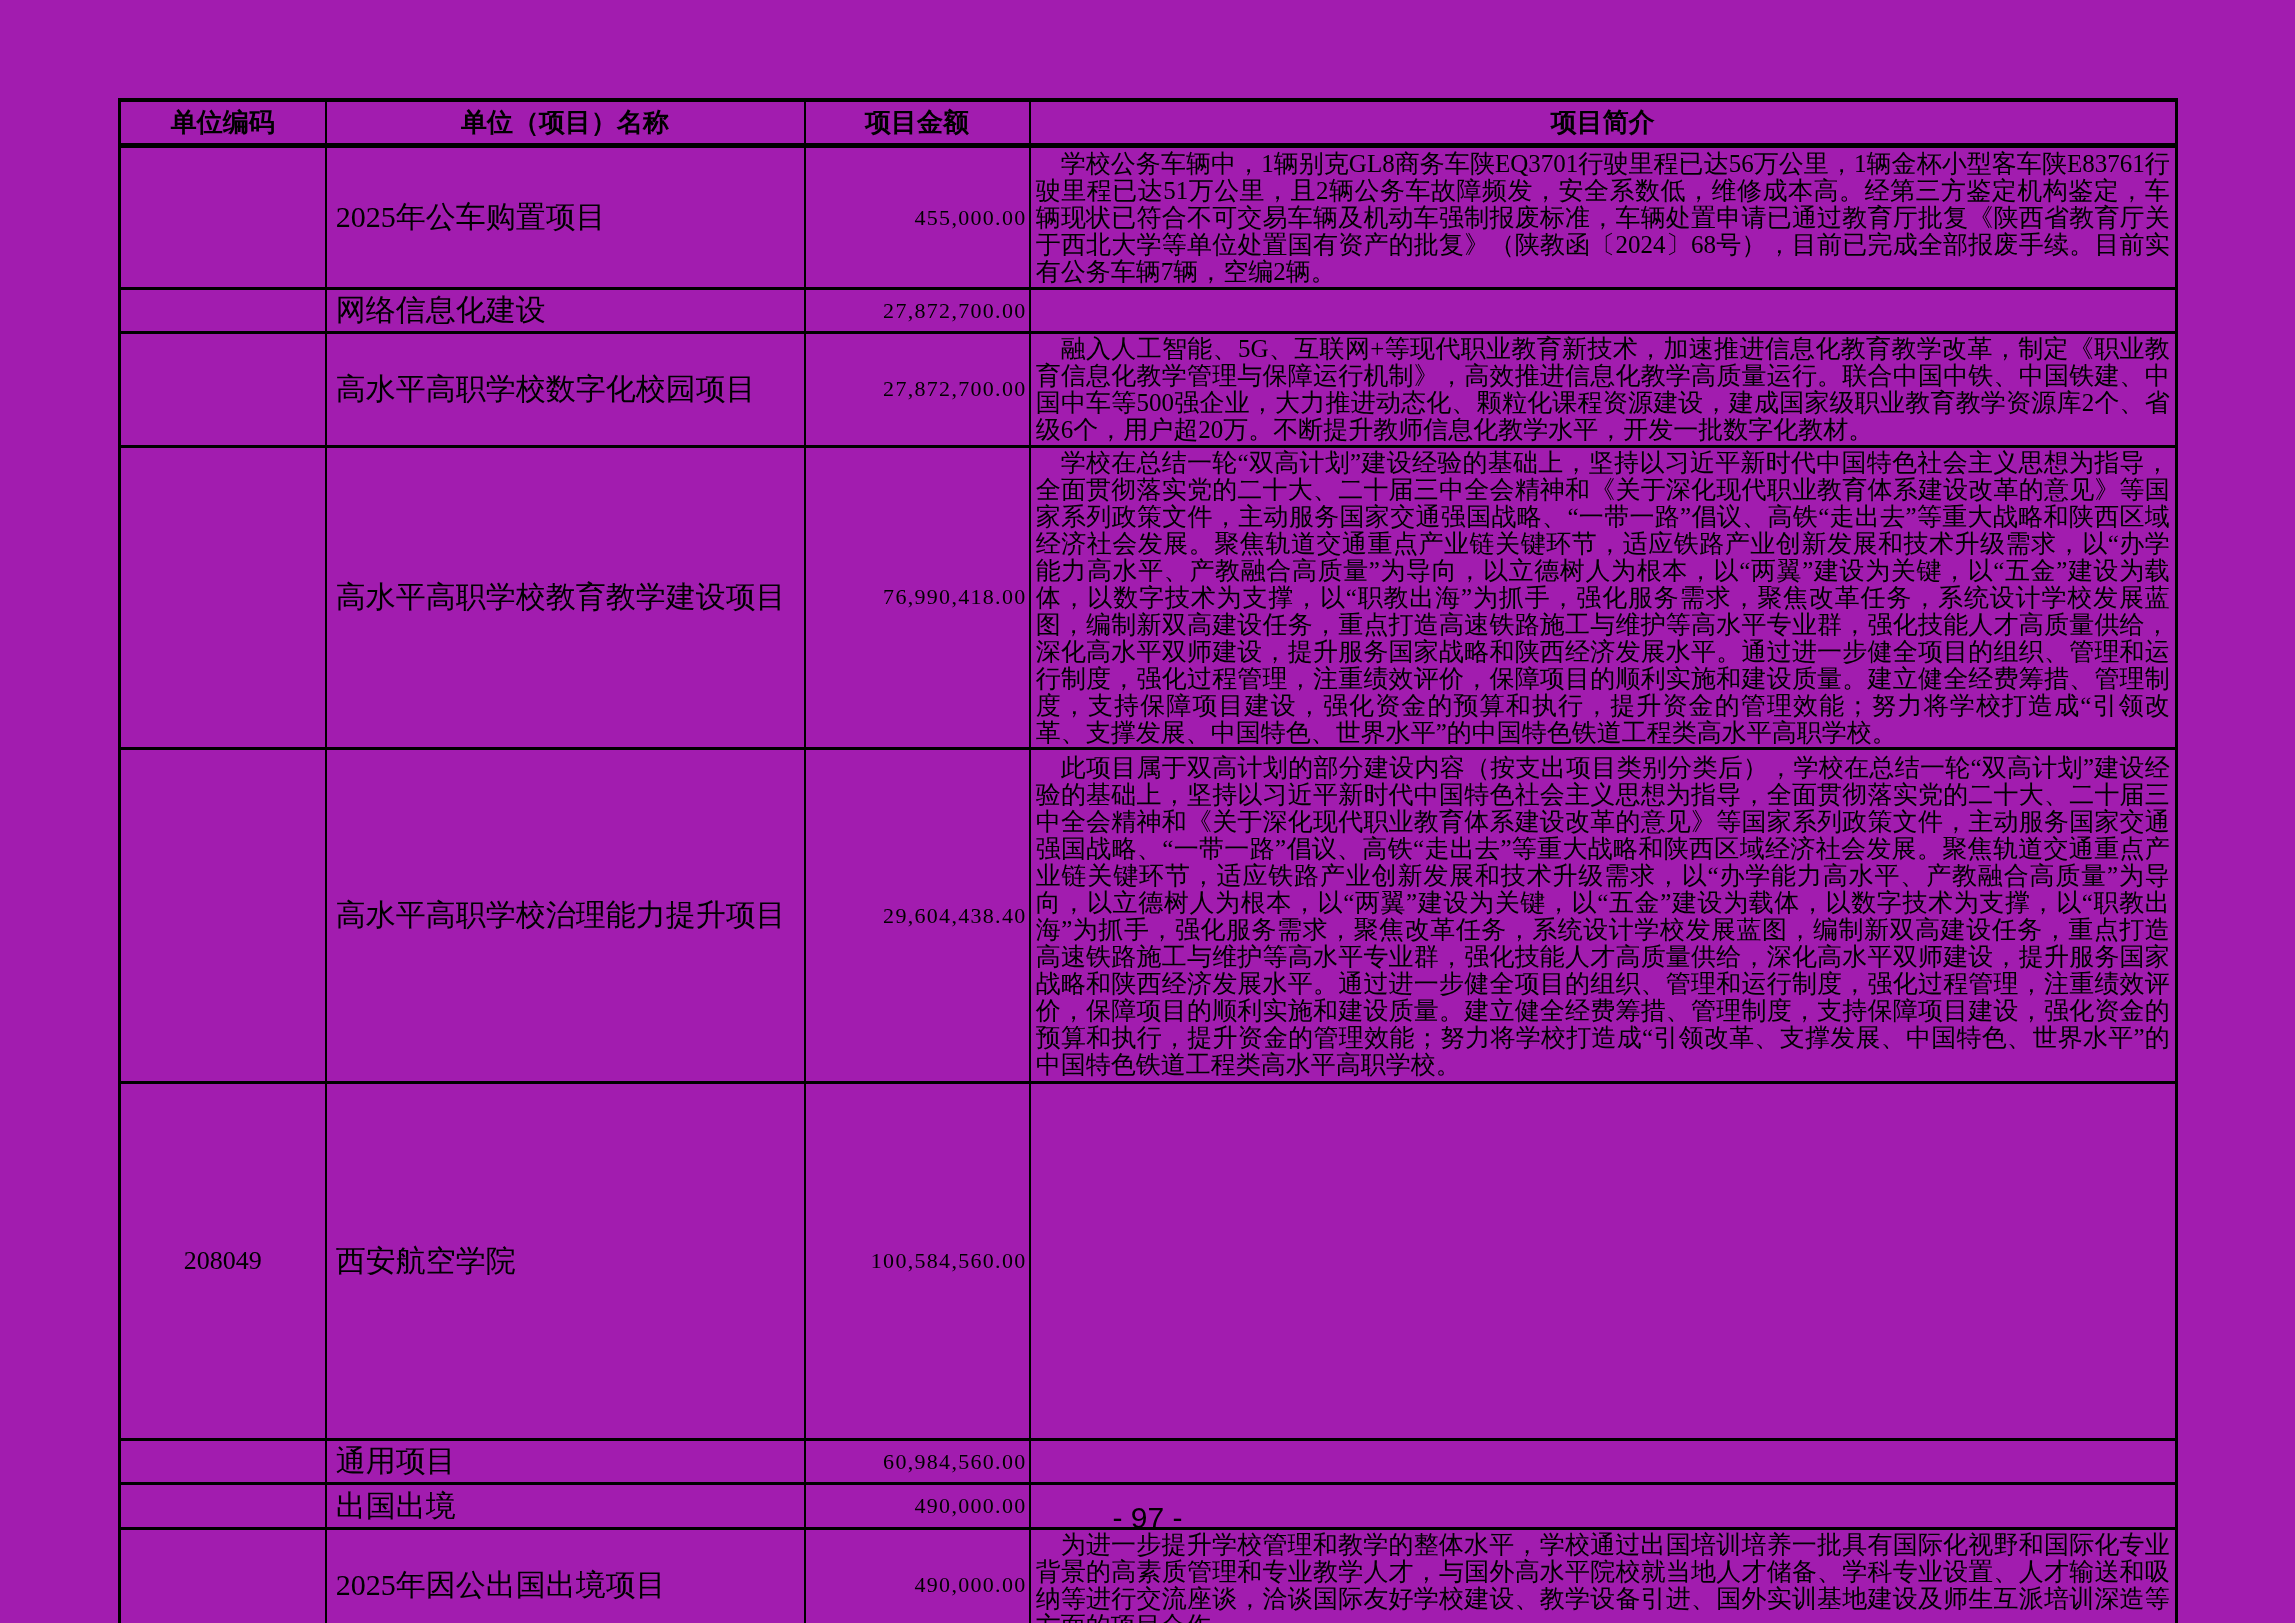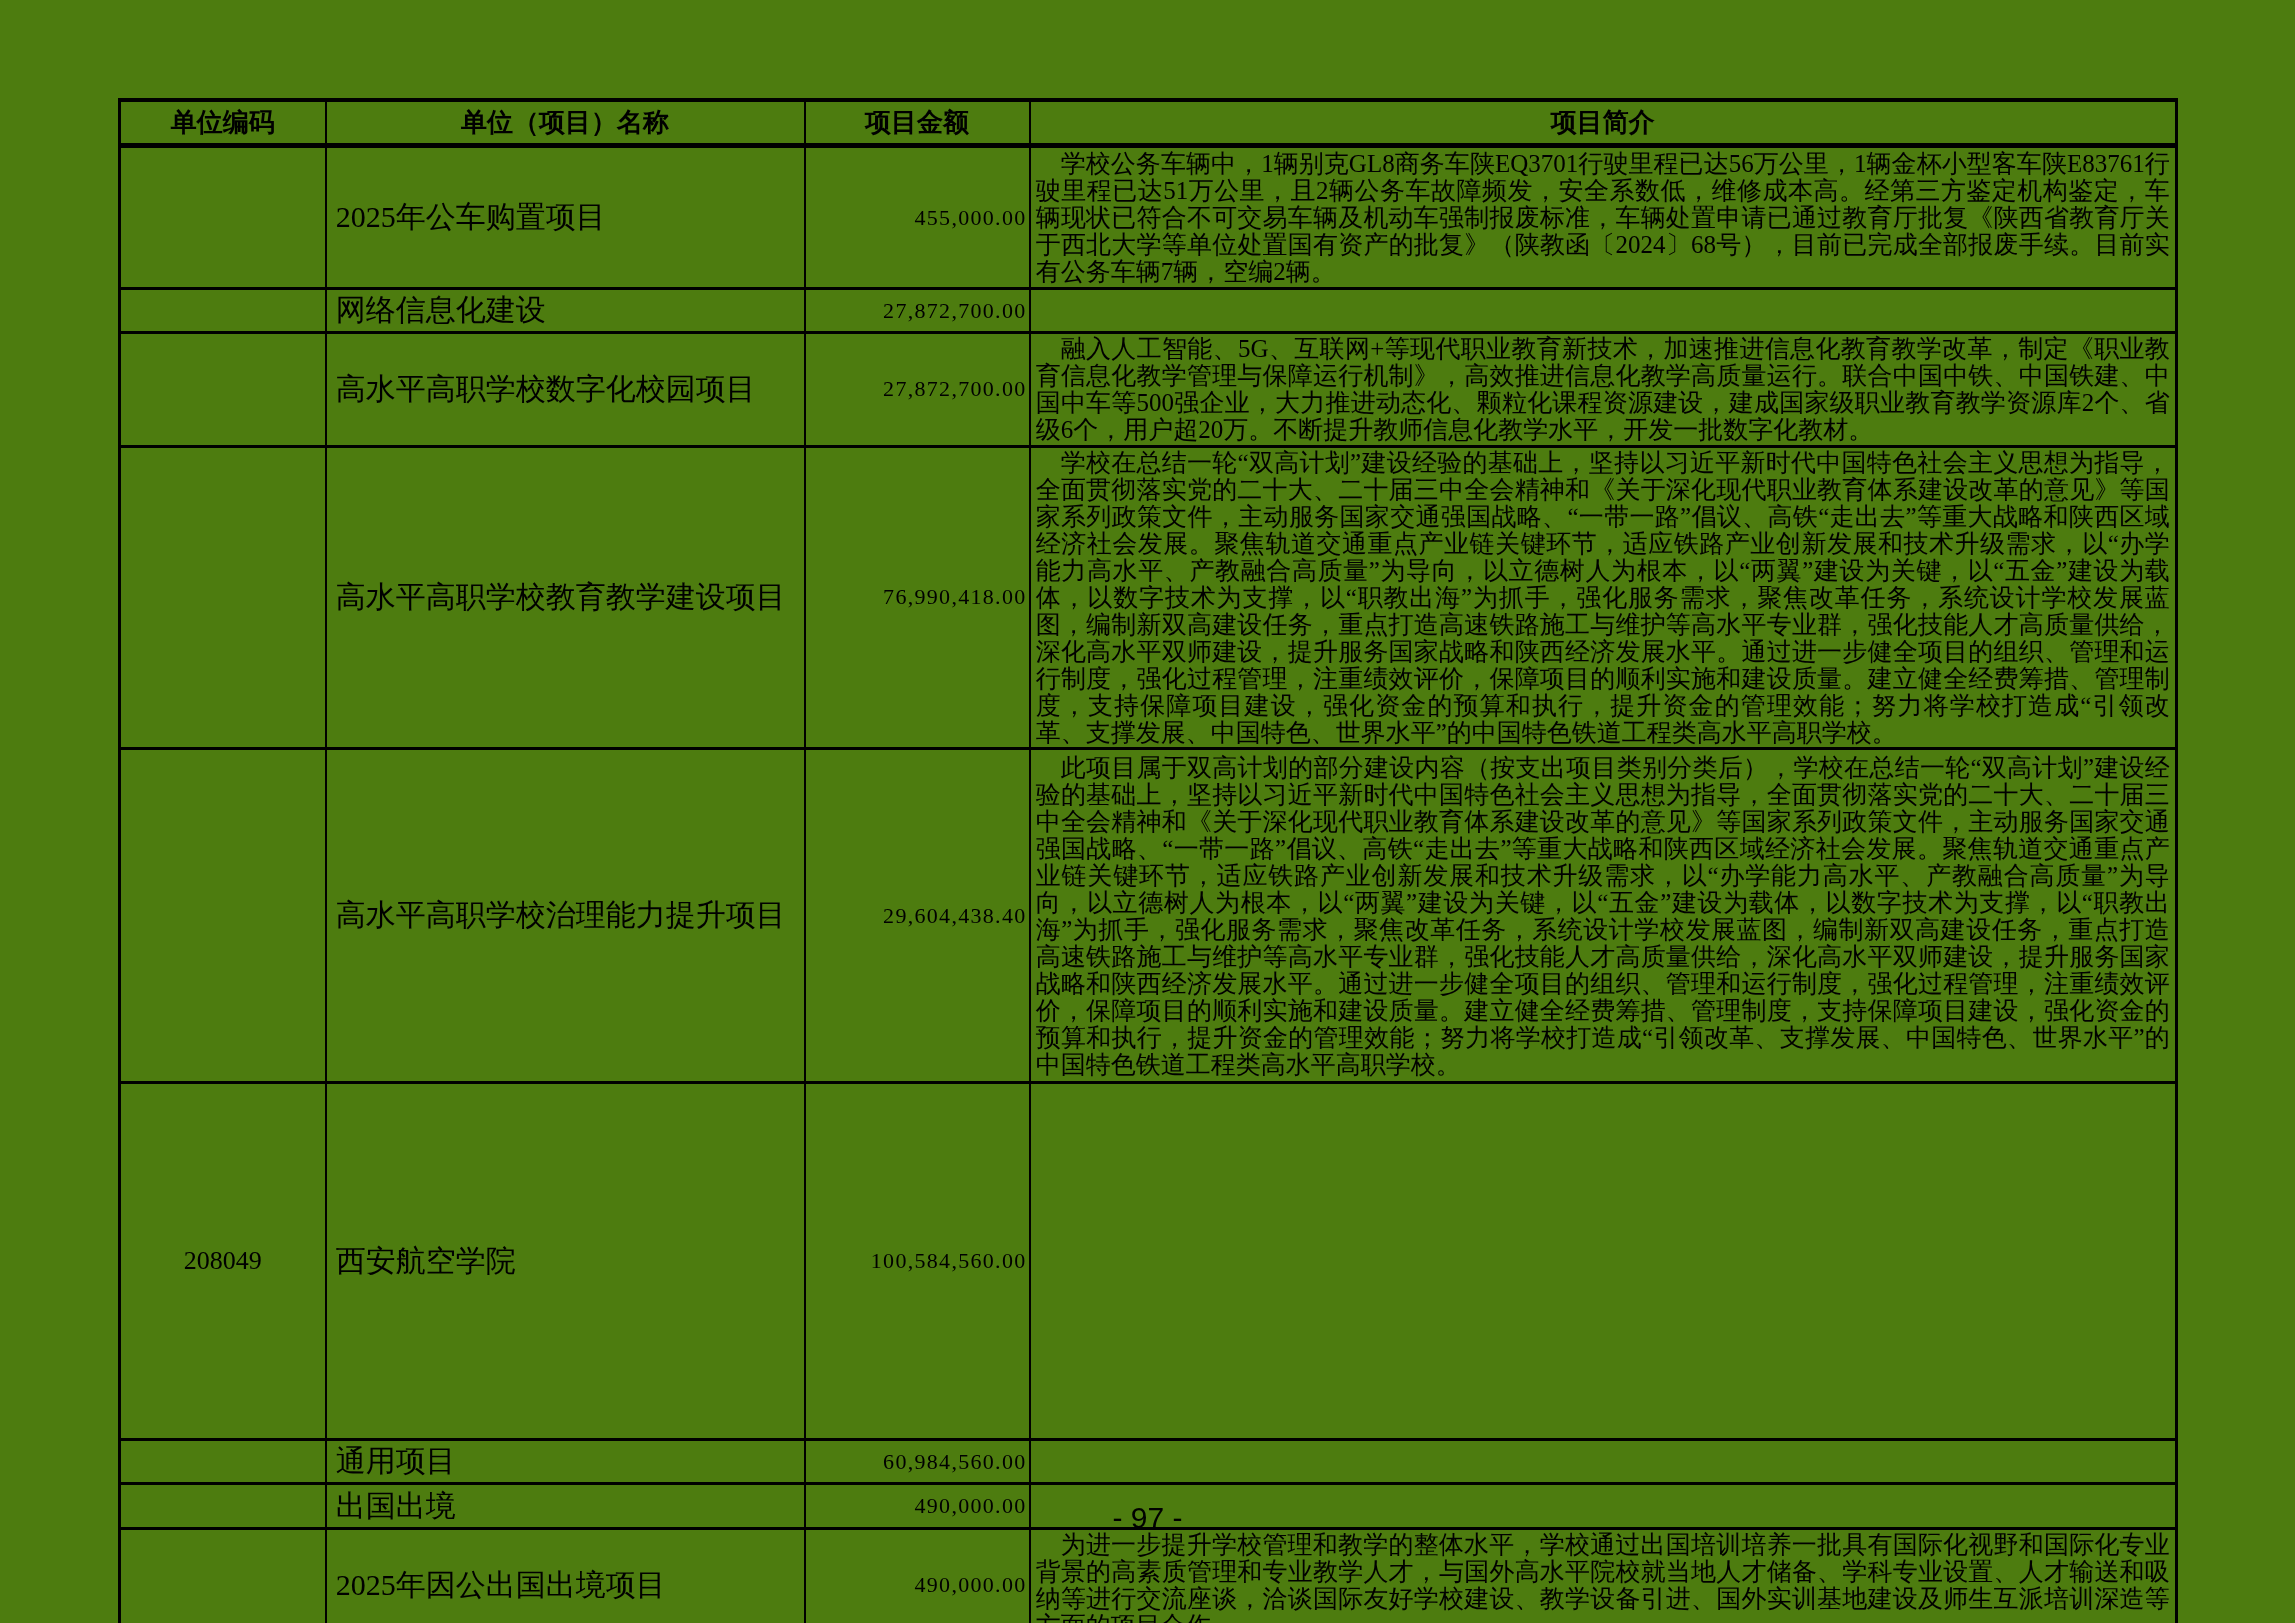--- a/index.html
+++ b/index.html
@@ -1,20 +1,20 @@
 <!DOCTYPE html>
 <html lang="zh" style="font-size:10.5px"><head>
 <meta charset="utf-8">
 <style>
   html,body{margin:0;padding:0;background:#ffffff;}
   .page{
     position:relative;
     width:2295px;
     height:1623px;
-    background:#4d7c0f;
+    background:#a21caf;
     color:#000;
     font-family:"Liberation Serif","DejaVu Serif",serif;
     overflow:hidden;
   }
   table.budget-table{
     position:absolute;
     left:118px;
     top:98px;
     width:2057px;
     border-collapse:collapse;

